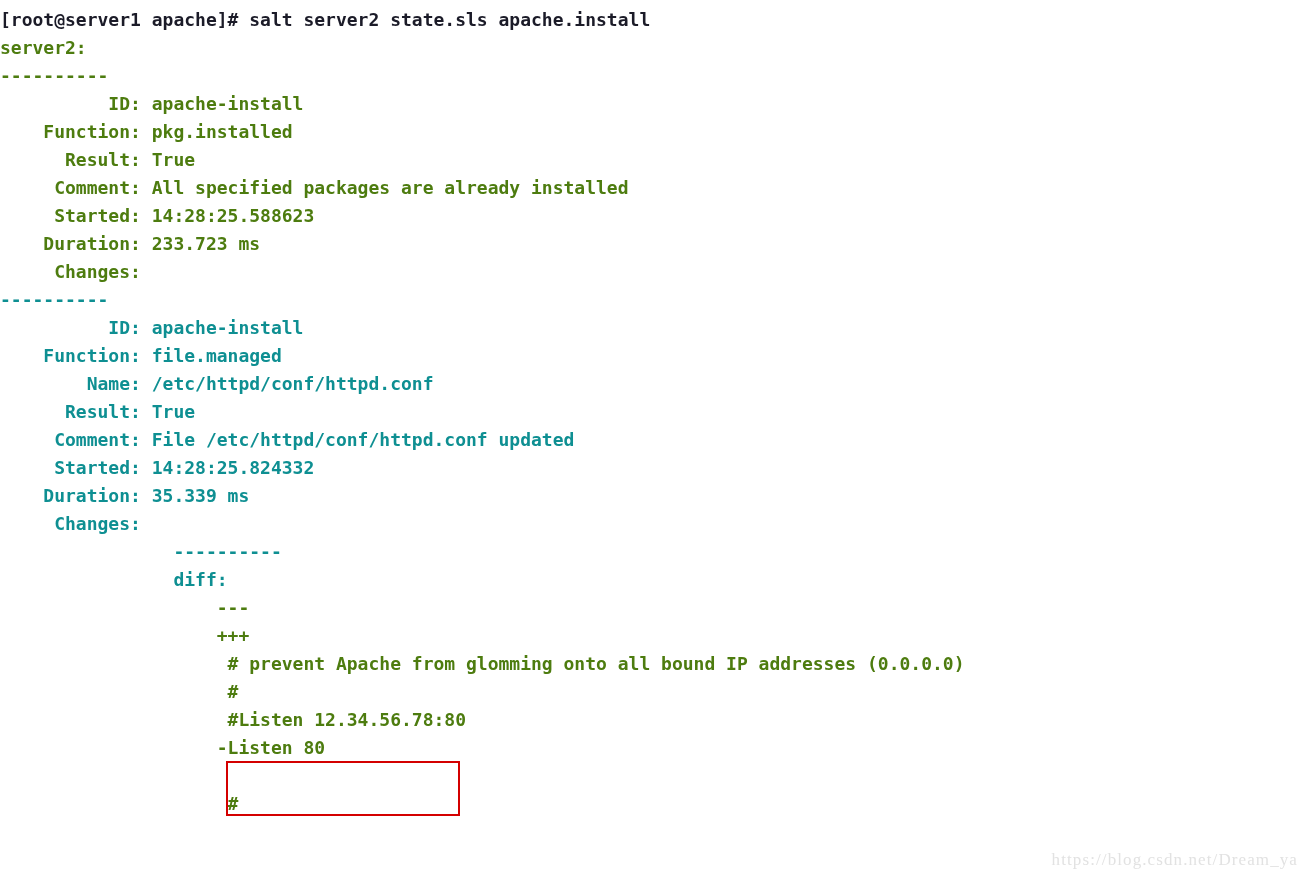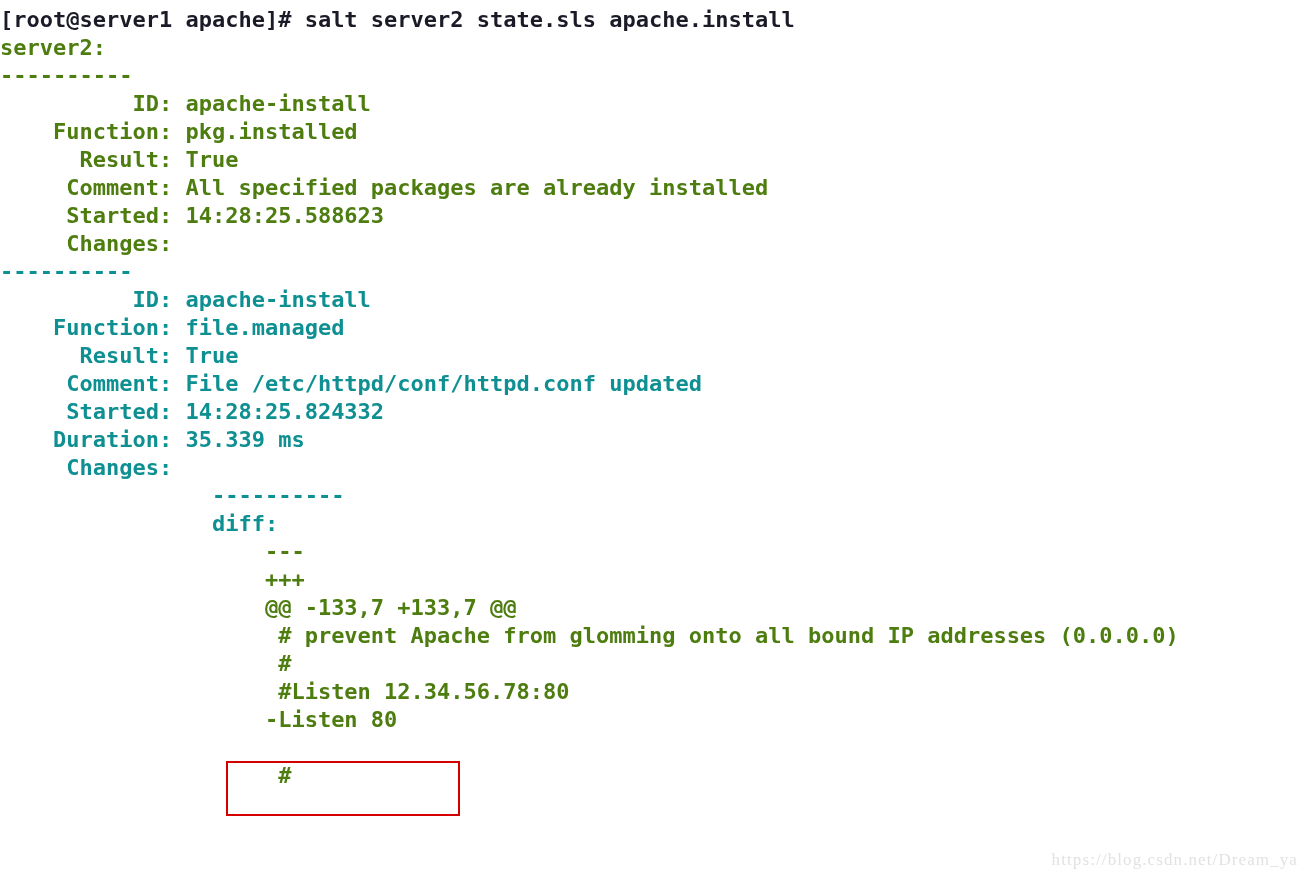--- a/index.html
+++ b/index.html
@@ -19,21 +19,21 @@
     width: 1308px;
     height: 878px;
     box-sizing: border-box;
     padding: 6px 0 0 0;
     background: #ffffff;
   }
   .line {
     display: block;
     height: 28px;
     line-height: 28px;
-    font-size: 22px;
+    font-size: 18px;
     font-weight: bold;
     letter-spacing: 0px;
     white-space: pre;
     padding-left: 0px;
     font-family: "DejaVu Sans Mono", "Liberation Mono", monospace;
   }
   .c-prompt  { color: #1b1b28; }
   .c-green   { color: #4d7c0f; }
   .c-teal    { color: #0e8f92; }
   .blank     { color: transparent; }
@@ -70,38 +70,39 @@
 
   <span class="line c-green">server2:</span>
 
   <span class="line c-green">----------</span>
 
   <span class="line c-green">          ID: apache-install</span>
   <span class="line c-green">    Function: pkg.installed</span>
   <span class="line c-green">      Result: True</span>
   <span class="line c-green">     Comment: All specified packages are already installed</span>
   <span class="line c-green">     Started: 14:28:25.588623</span>
+  <span class="line c-green">    Duration: 233.723 ms</span>
   <span class="line c-green">     Changes:   </span>
 
   <span class="line c-teal">----------</span>
 
   <span class="line c-teal">          ID: apache-install</span>
   <span class="line c-teal">    Function: file.managed</span>
+  <span class="line c-teal">        Name: /etc/httpd/conf/httpd.conf</span>
   <span class="line c-teal">      Result: True</span>
   <span class="line c-teal">     Comment: File /etc/httpd/conf/httpd.conf updated</span>
   <span class="line c-teal">     Started: 14:28:25.824332</span>
   <span class="line c-teal">    Duration: 35.339 ms</span>
   <span class="line c-teal">     Changes:   </span>
 
   <span class="line c-teal">                ----------</span>
   <span class="line c-teal">                diff:</span>
 
   <span class="line c-green">                    ---</span>
   <span class="line c-green">                    +++</span>
-  <span class="line c-green">                    @@ -133,7 +133,7 @@</span>
   <span class="line c-green">                     # prevent Apache from glomming onto all bound IP addresses (0.0.0.0)</span>
   <span class="line c-green">                     #</span>
   <span class="line c-green">                     #Listen 12.34.56.78:80</span>
   <span class="line c-green">                    -Listen 80</span>
   <span class="line blank"></span>
   <span class="line c-green">                     #</span>
 
   <div id="listen-highlight"></div>
 
   <div id="watermark">https://blog.csdn.net/Dream_ya</div>

